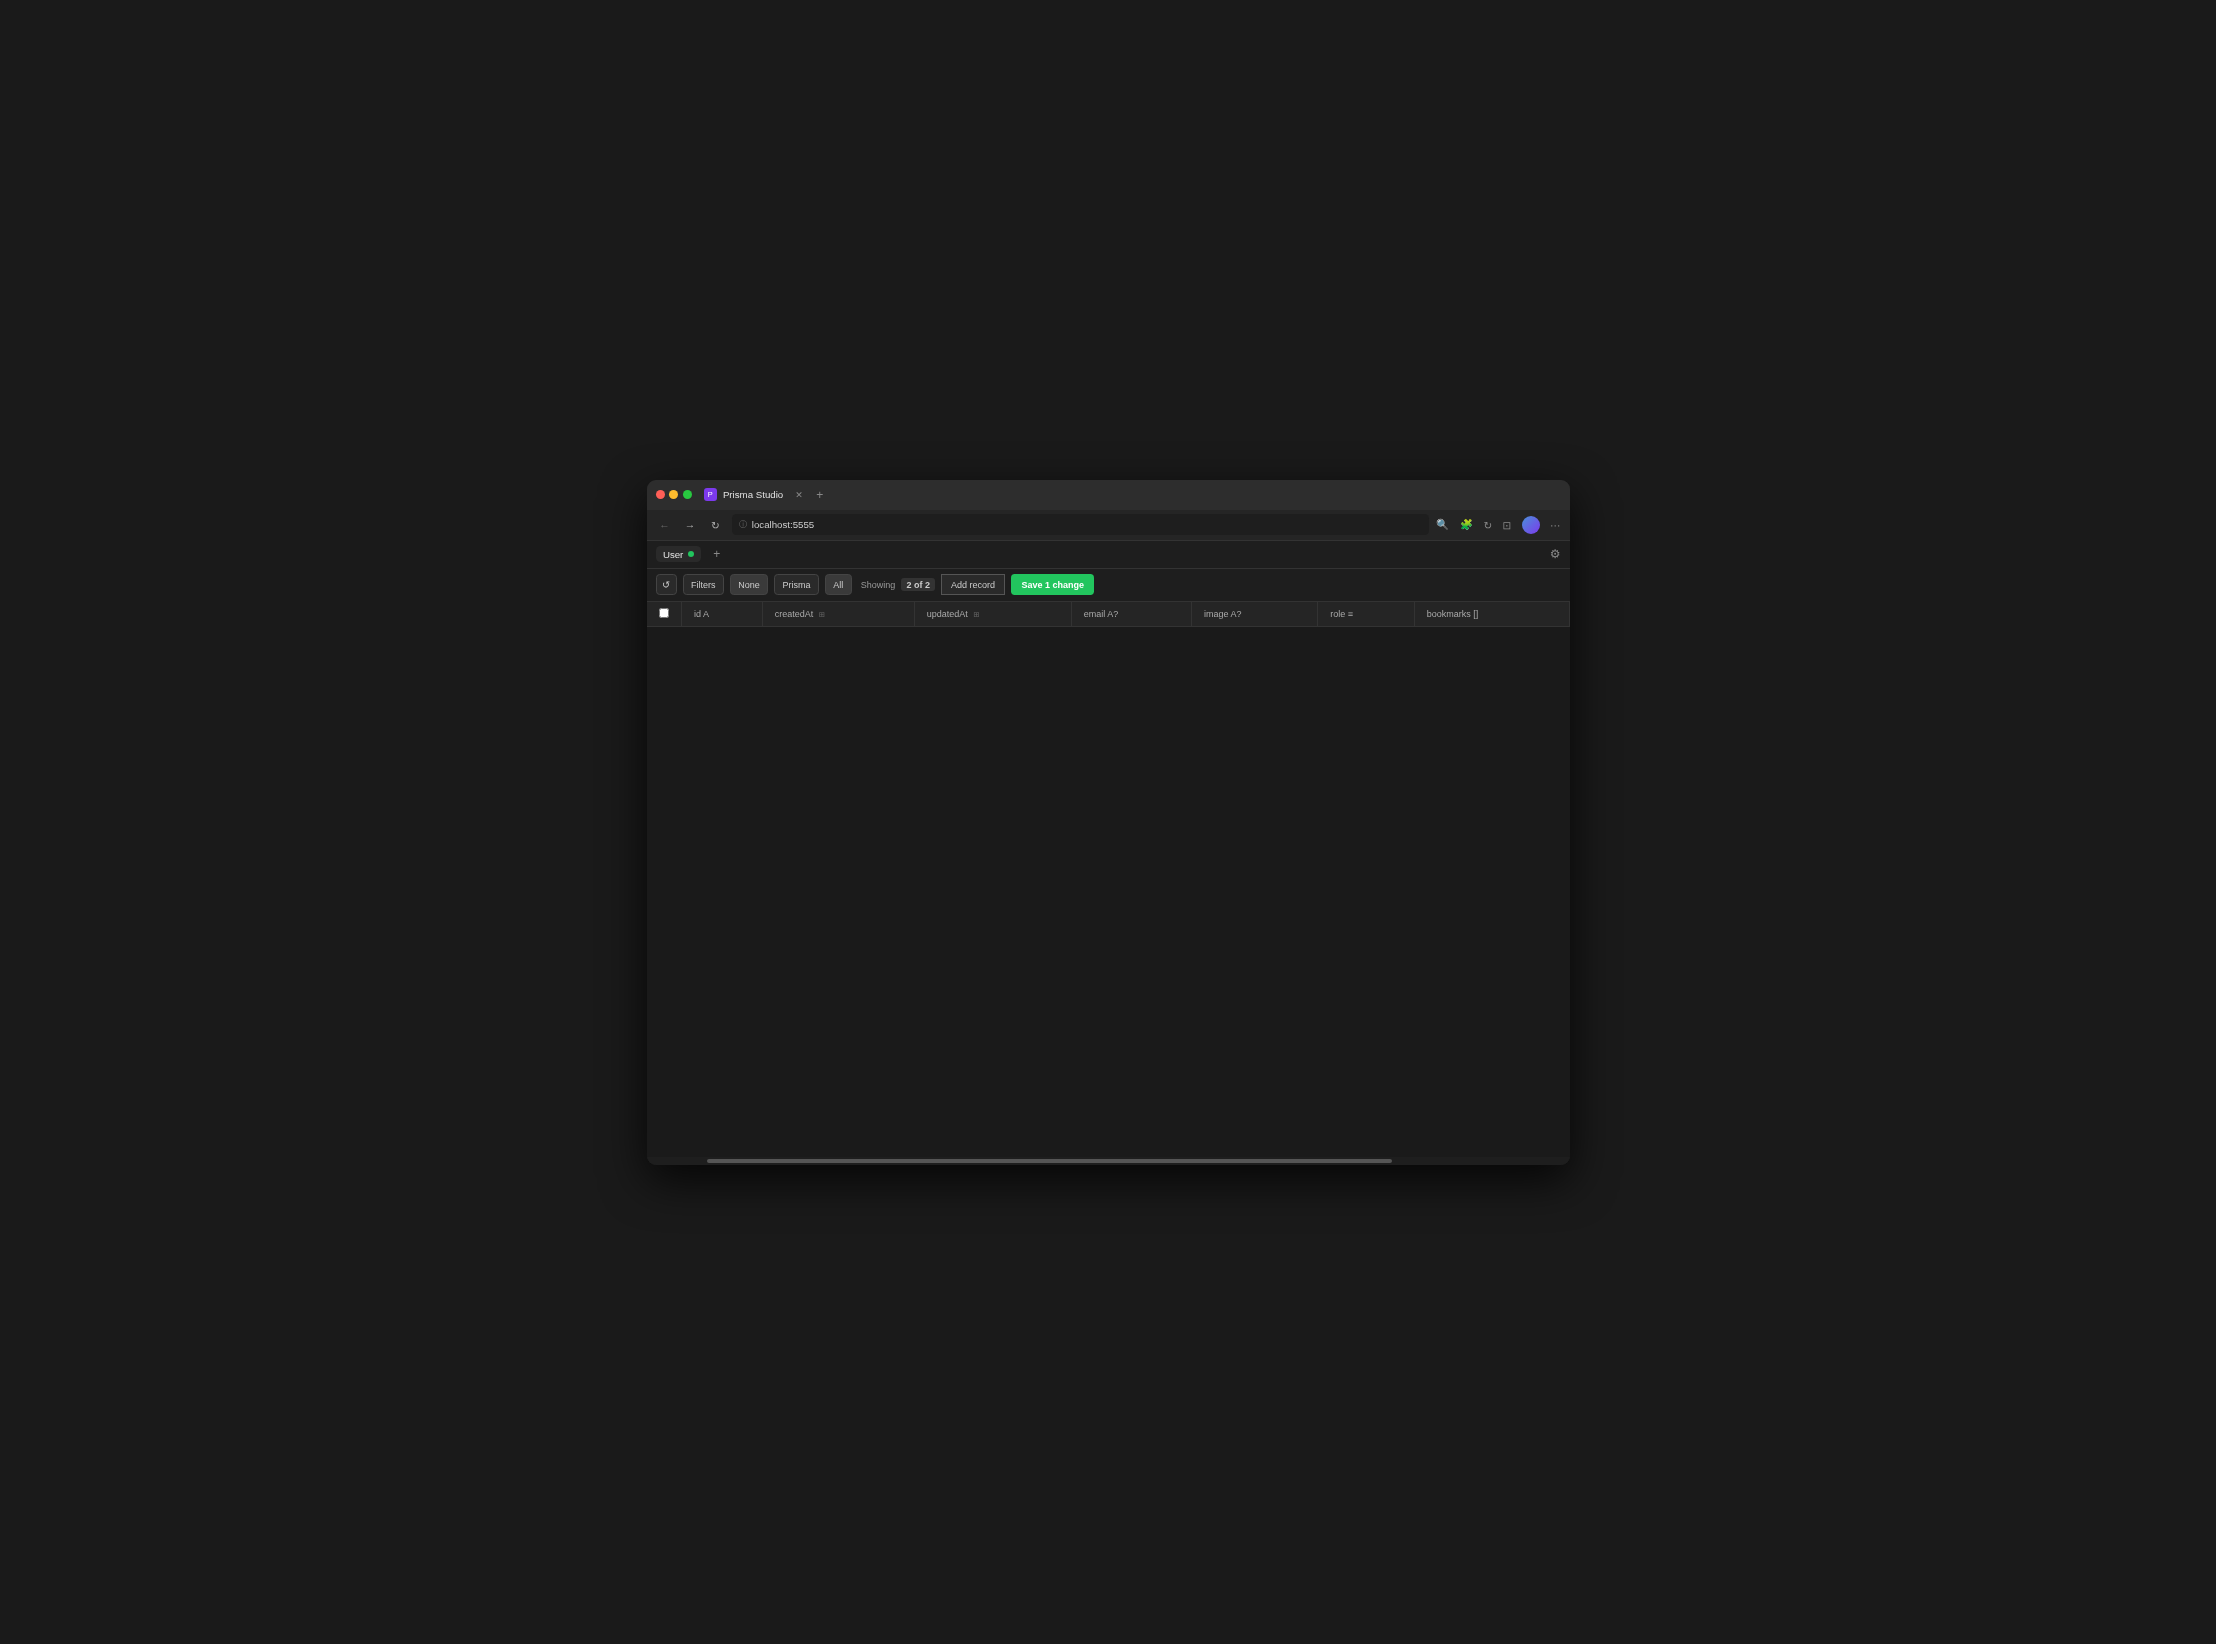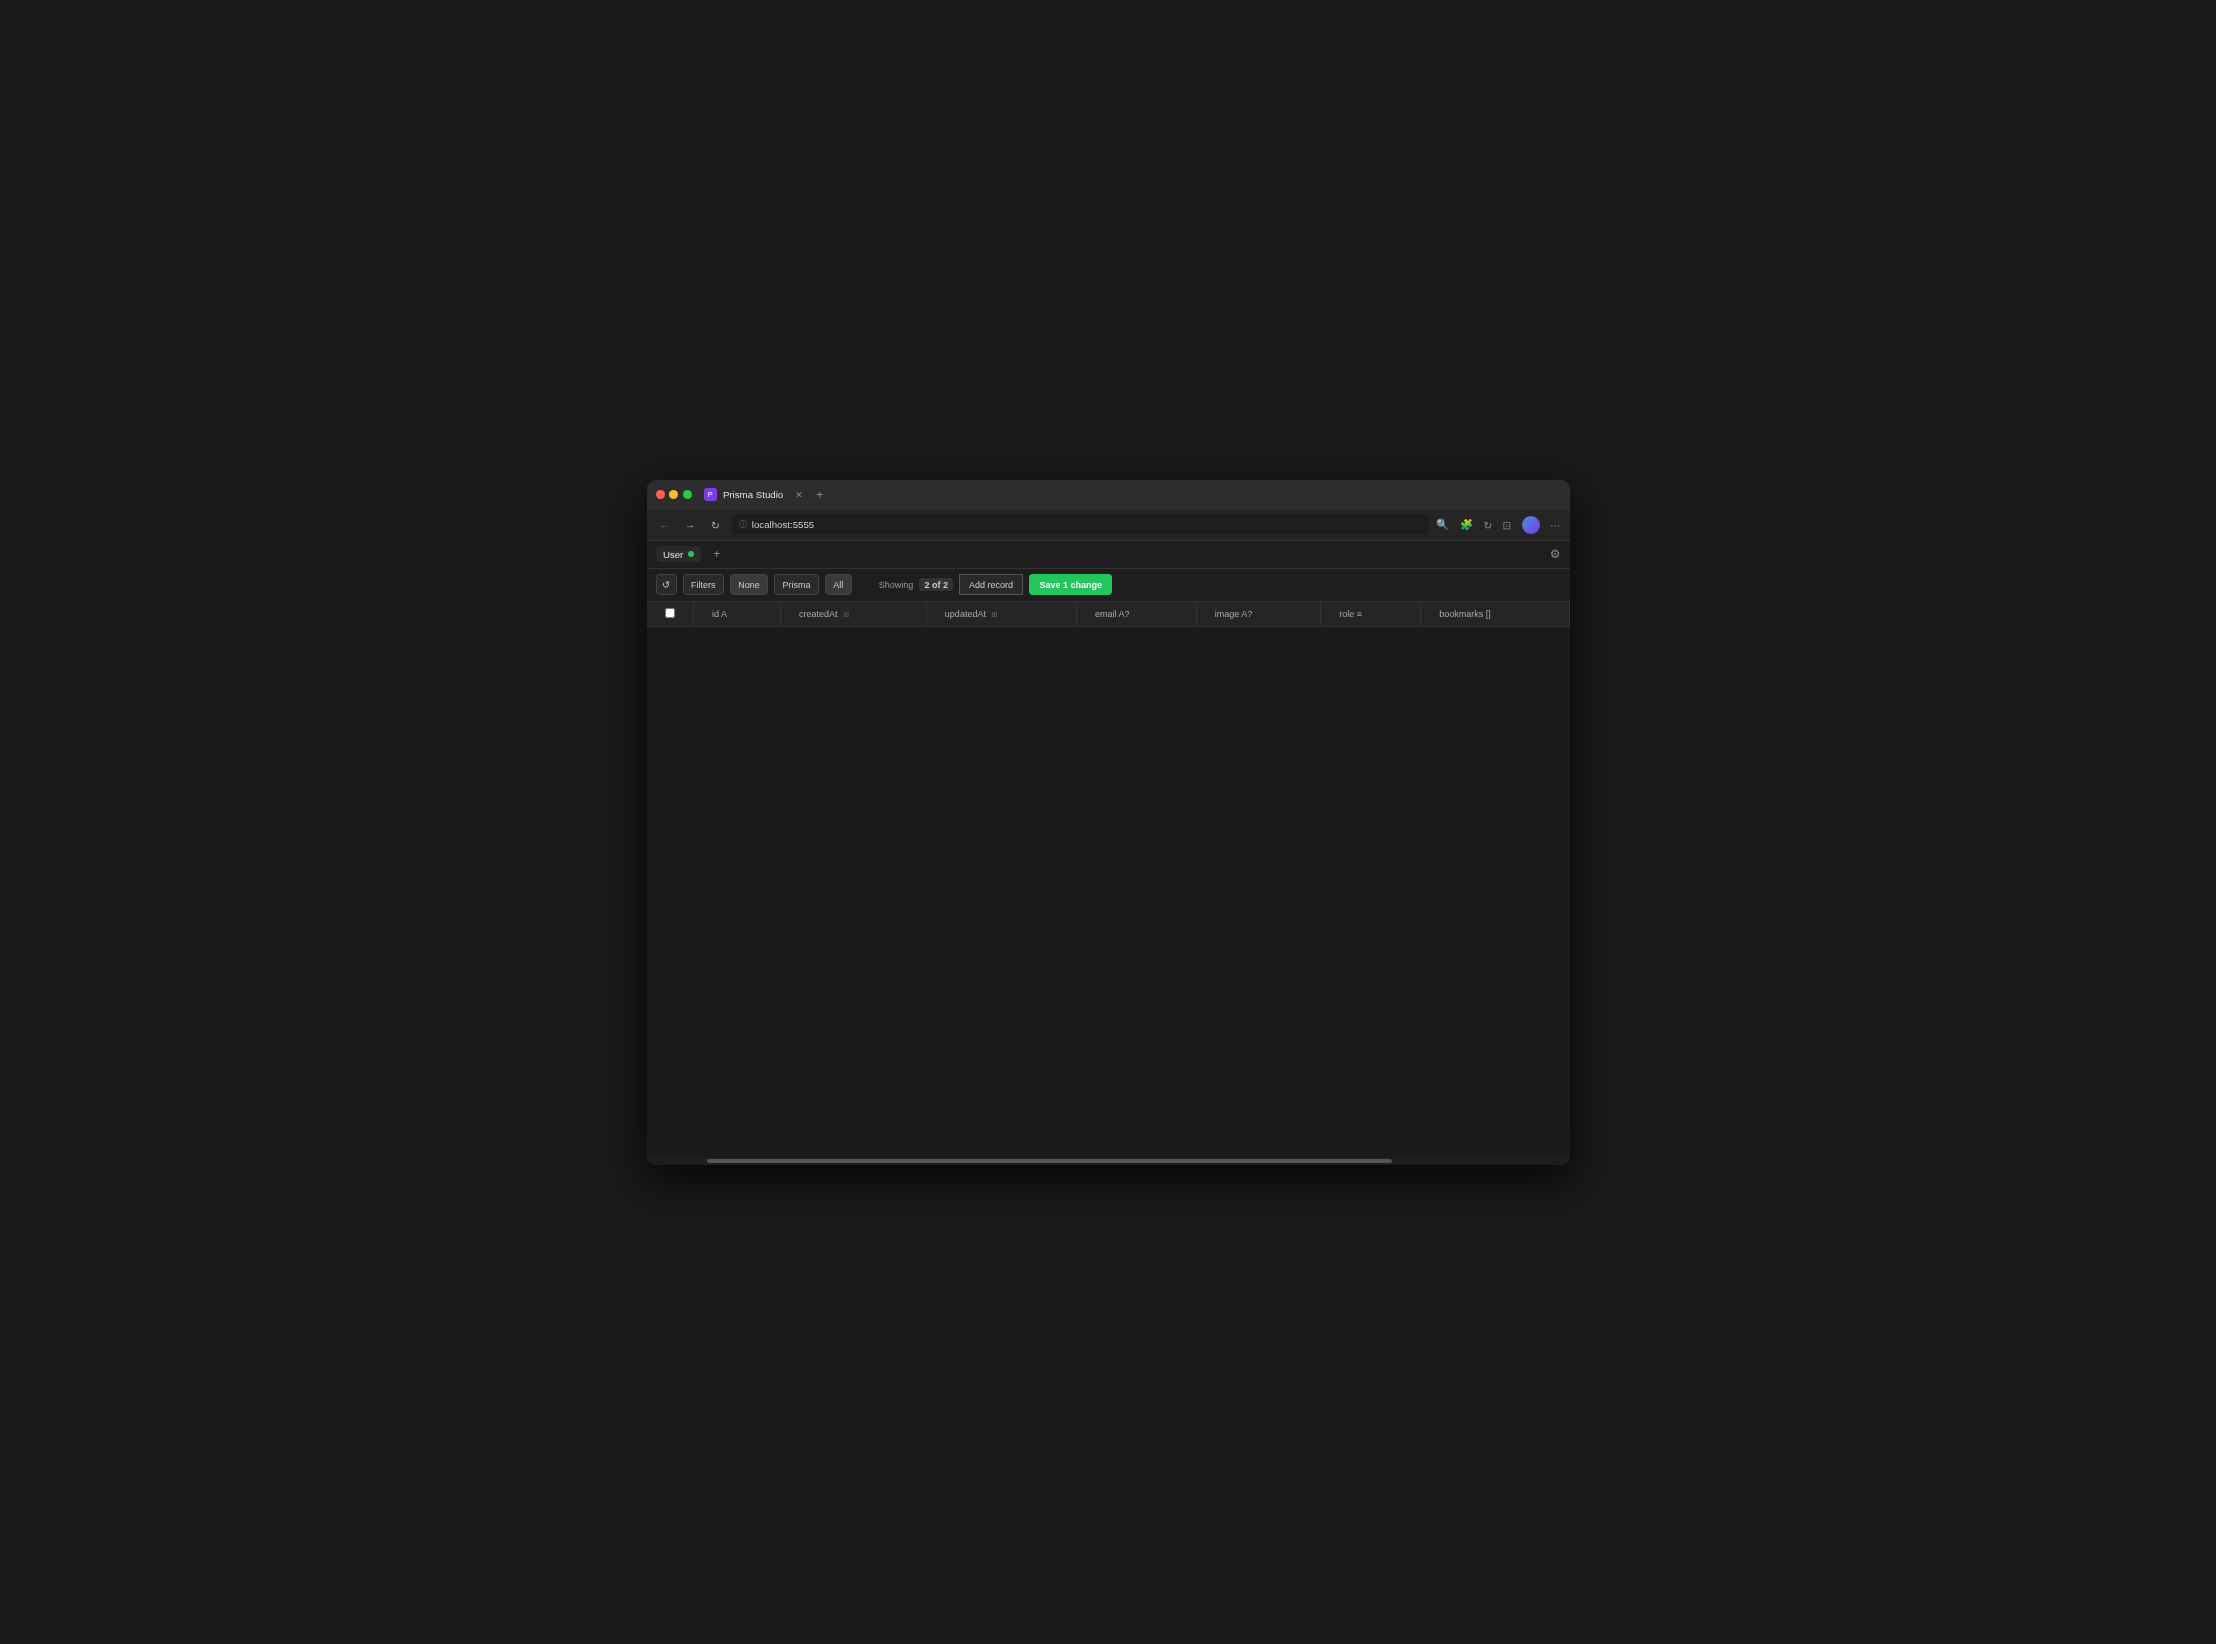--- a/index.html
+++ b/index.html
@@ -189,21 +189,21 @@
       cursor: pointer;
       display: flex;
       align-items: center;
     }
     .filter-btn.active {
       background: #3a3a3a;
     }
     .showing-text {
       color: #999;
       font-size: 9px;
-      margin-left: 21px;
+      margin-left: 3px;
     }
     .showing-badge {
       background: #333;
       border-radius: 3px;
       padding: 1.5px 5.2px;
       color: #ccc;
       font-size: 9px;
       font-weight: 600;
     }
     .add-record-btn {
@@ -253,21 +253,21 @@
     table {
       width: 100%;
       border-collapse: collapse;
       font-size: 9px;
     }
     thead tr {
       background: #252525;
       border-bottom: 0.7px solid #333;
     }
     thead th {
-      padding: 6px 18px;
+      padding: 6px 12px;
       text-align: left;
       color: #aaa;
       font-weight: 500;
       border-right: 0.7px solid #333;
       white-space: nowrap;
       user-select: none;
     }
     thead th:first-child {
       width: 27px;
       text-align: center;

